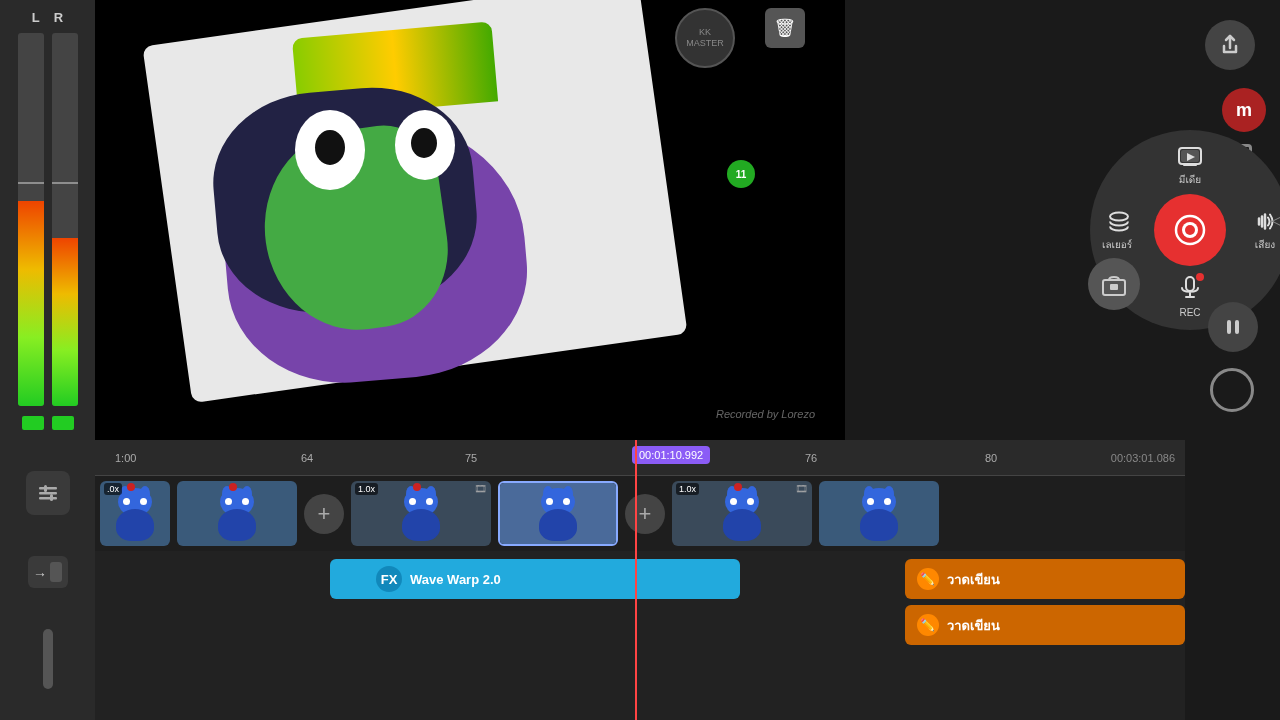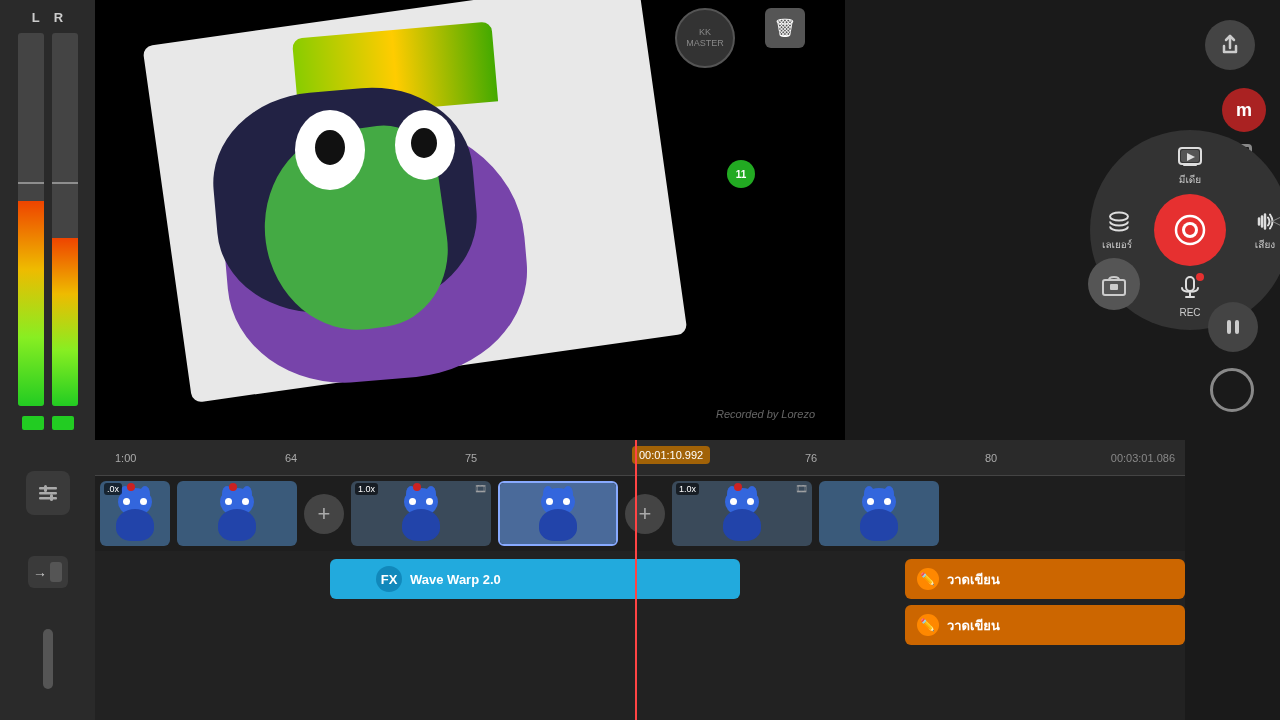--- a/index.html
+++ b/index.html
@@ -835,28 +835,28 @@
   <div class="circle-btn-right" style="position:absolute;bottom:28px;right:26px;"></div>
 
   <div style="position:absolute;top:50%;right:-5px;transform:translateY(-50%);color:#888;font-size:18px;cursor:pointer;">◁</div>
 </div>
 
 <div id="timeline">
 
   <div class="timeline-ruler">
     <div class="ruler-marks" style="position:relative;">
       <span class="ruler-label" style="left:10px;">1:00</span>
-      <span class="ruler-label" style="left:180px;">64</span>
+      <span class="ruler-label" style="left:196px;">64</span>
       <span class="ruler-label" style="left:360px;">75</span>
       <span class="ruler-label" style="left:700px;">76</span>
       <span class="ruler-label" style="left:880px;">80</span>
     </div>
 
     <div style="position:absolute;left:537px;top:6px;">
-      <div style="background:#a16207;color:#fff;font-size:11px;padding:3px 7px;border-radius:4px;white-space:nowrap;">00:01:10.992</div>
+      <div style="background:#8b5cf6;color:#fff;font-size:11px;padding:3px 7px;border-radius:4px;white-space:nowrap;">00:01:10.992</div>
     </div>
 
     <div class="end-time-label">00:03:01.086</div>
   </div>
 
   <div class="timeline-playhead-line"></div>
 
   <div class="clips-track">
     <div class="clips-container">
 

